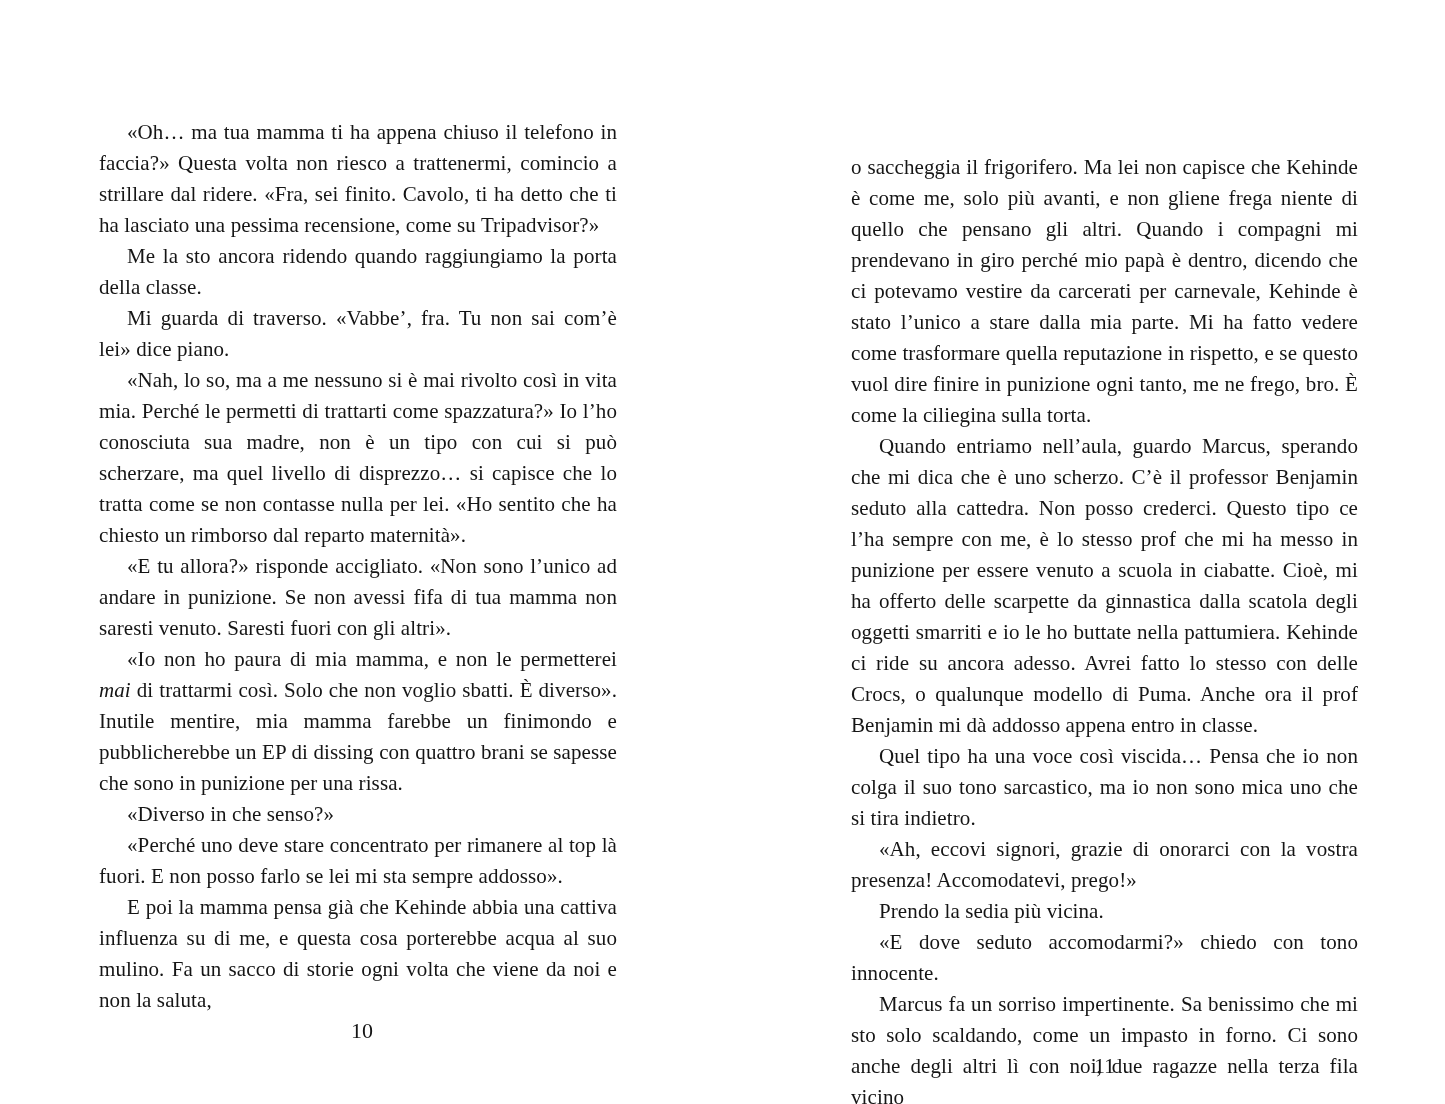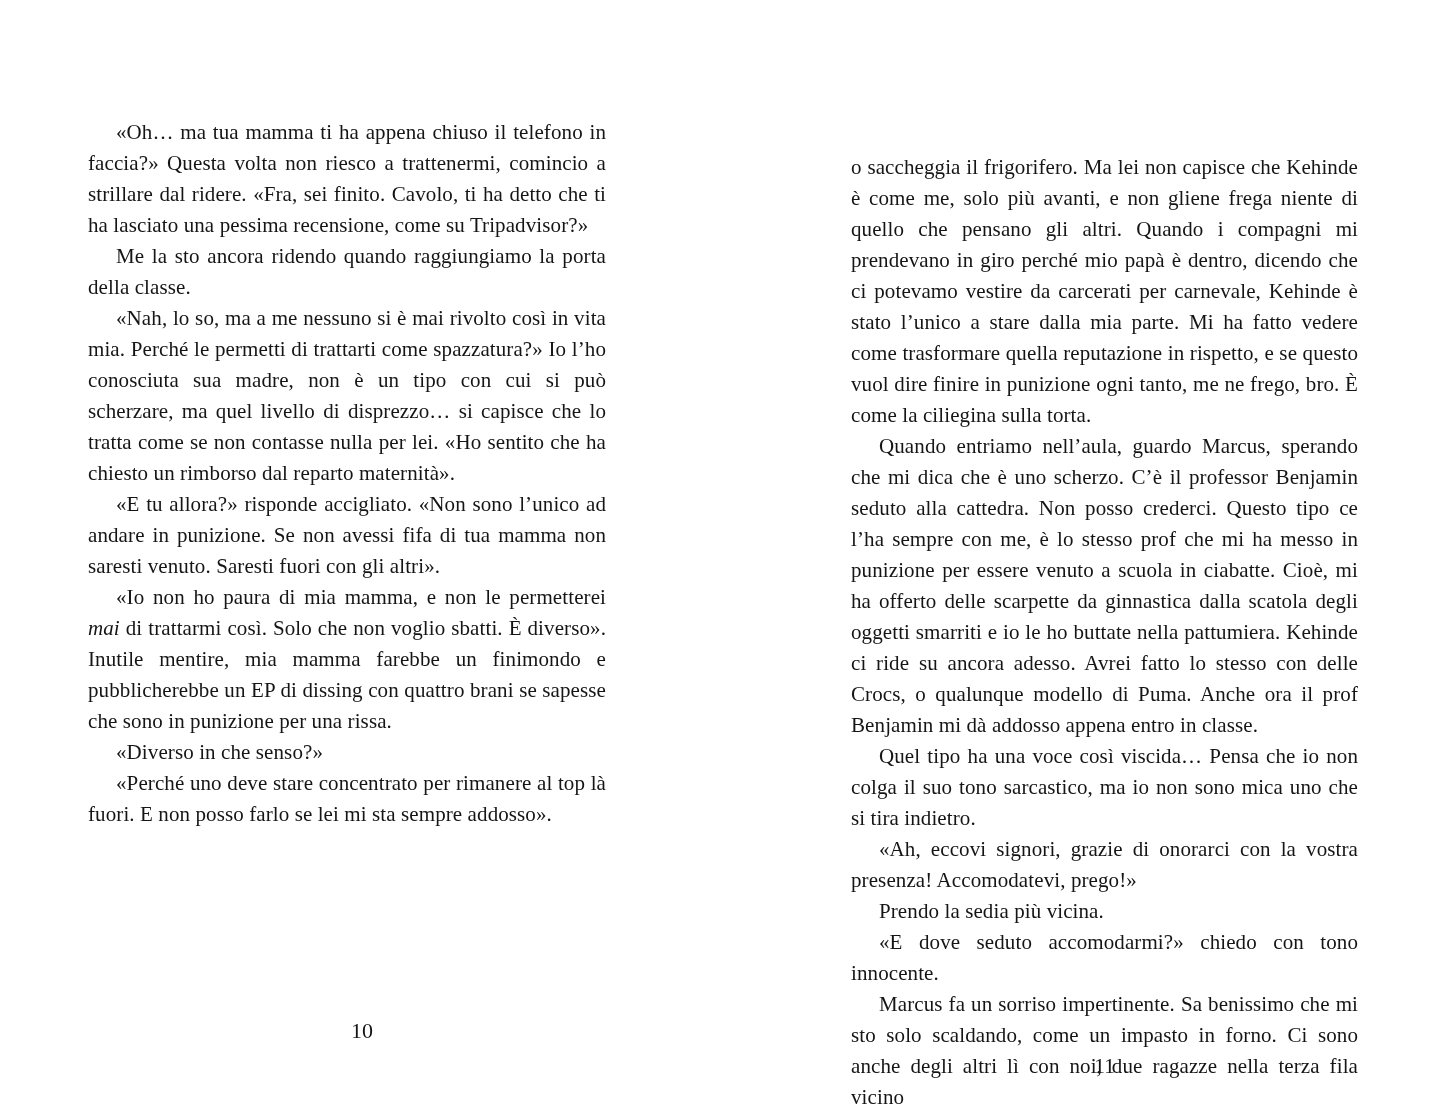--- a/index.html
+++ b/index.html
@@ -9,21 +9,21 @@
     background: #ffffff;
     font-family: "Liberation Serif", "DejaVu Serif", serif;
     color: #151515;
     overflow: hidden;
   }
   .spread { position: relative; width: 1445px; height: 1104px; background: #ffffff; }
   .page { position: absolute; top: 0; height: 1104px; }
   .page-left { left: 0; width: 722px; }
   .page-right { left: 738px; width: 723px; margin-top: 35px; }
   .text-block { position: absolute; top: 117px; }
-  .page-left .text-block { left: 88px; width: 518px; }
+  .page-left .text-block { left: 99px; width: 518px; }
   .page-right .text-block { left: 113px; width: 507px; }
   p.para {
     margin: 0;
     font-size: 21px;
     line-height: 31px;
     text-align: justify;
     letter-spacing: 0.1px;
   }
   p.para.indent { text-indent: 28px; }
   em { font-style: italic; }
@@ -38,25 +38,27 @@
   .page-right .page-number { left: 113px; width: 507px; }
 </style>
 </head>
 <body>
 
 <div class="spread">
   <div class="page page-left">
     <div class="text-block">
         <p class="para indent">«Oh… ma tua mamma ti ha appena chiuso il telefono in faccia?» Questa volta non riesco a trattenermi, comincio a strillare dal ridere. «Fra, sei finito. Cavolo, ti ha detto che ti ha lasciato una pessima recensione, come su Tripadvisor?»</p>
         <p class="para indent">Me la sto ancora ridendo quando raggiungiamo la porta della classe.</p>
+        <p class="para indent">Mi guarda di traverso. «Vabbe’, fra. Tu non sai com’è lei» dice piano.</p>
         <p class="para indent">«Nah, lo so, ma a me nessuno si è mai rivolto così in vita mia. Perché le permetti di trattarti come spazzatura?» Io l’ho conosciuta sua madre, non è un tipo con cui si può scherzare, ma quel livello di disprezzo… si capisce che lo tratta come se non contasse nulla per lei. «Ho sentito che ha chiesto un rimborso dal reparto maternità».</p>
         <p class="para indent">«E tu allora?» risponde accigliato. «Non sono l’unico ad andare in punizione. Se non avessi fifa di tua mamma non saresti venuto. Saresti fuori con gli altri».</p>
         <p class="para indent">«Io non ho paura di mia mamma, e non le permetterei <em>mai</em> di trattarmi così. Solo che non voglio sbatti. È diverso». Inutile mentire, mia mamma farebbe un finimondo e pubblicherebbe un EP di dissing con quattro brani se sapesse che sono in punizione per una rissa.</p>
         <p class="para indent">«Diverso in che senso?»</p>
         <p class="para indent">«Perché uno deve stare concentrato per rimanere al top là fuori. E non posso farlo se lei mi sta sempre addosso».</p>
+        <p class="para indent">E poi la mamma pensa già che Kehinde abbia una cattiva influenza su di me, e questa cosa porterebbe acqua al suo mulino. Fa un sacco di storie ogni volta che viene da noi e non la saluta,</p>
       </div>
     <div class="page-number">10</div>
   </div>
   <div class="page page-right">
     <div class="text-block">
         <p class="para">o saccheggia il frigorifero. Ma lei non capisce che Kehinde è come me, solo più avanti, e non gliene frega niente di quello che pensano gli altri. Quando i compagni mi prendevano in giro perché mio papà è dentro, dicendo che ci potevamo vestire da carcerati per carnevale, Kehinde è stato l’unico a stare dalla mia parte. Mi ha fatto vedere come trasformare quella reputazione in rispetto, e se questo vuol dire finire in punizione ogni tanto, me ne frego, bro. È come la ciliegina sulla torta.</p>
         <p class="para indent">Quando entriamo nell’aula, guardo Marcus, sperando che mi dica che è uno scherzo. C’è il professor Benjamin seduto alla cattedra. Non posso crederci. Questo tipo ce l’ha sempre con me, è lo stesso prof che mi ha messo in punizione per essere venuto a scuola in ciabatte. Cioè, mi ha offerto delle scarpette da ginnastica dalla scatola degli oggetti smarriti e io le ho buttate nella pattumiera. Kehinde ci ride su ancora adesso. Avrei fatto lo stesso con delle Crocs, o qualunque modello di Puma. Anche ora il prof Benjamin mi dà addosso appena entro in classe.</p>
         <p class="para indent">Quel tipo ha una voce così viscida… Pensa che io non colga il suo tono sarcastico, ma io non sono mica uno che si tira indietro.</p>
         <p class="para indent">«Ah, eccovi signori, grazie di onorarci con la vostra presenza! Accomodatevi, prego!»</p>
         <p class="para indent">Prendo la sedia più vicina.</p>

